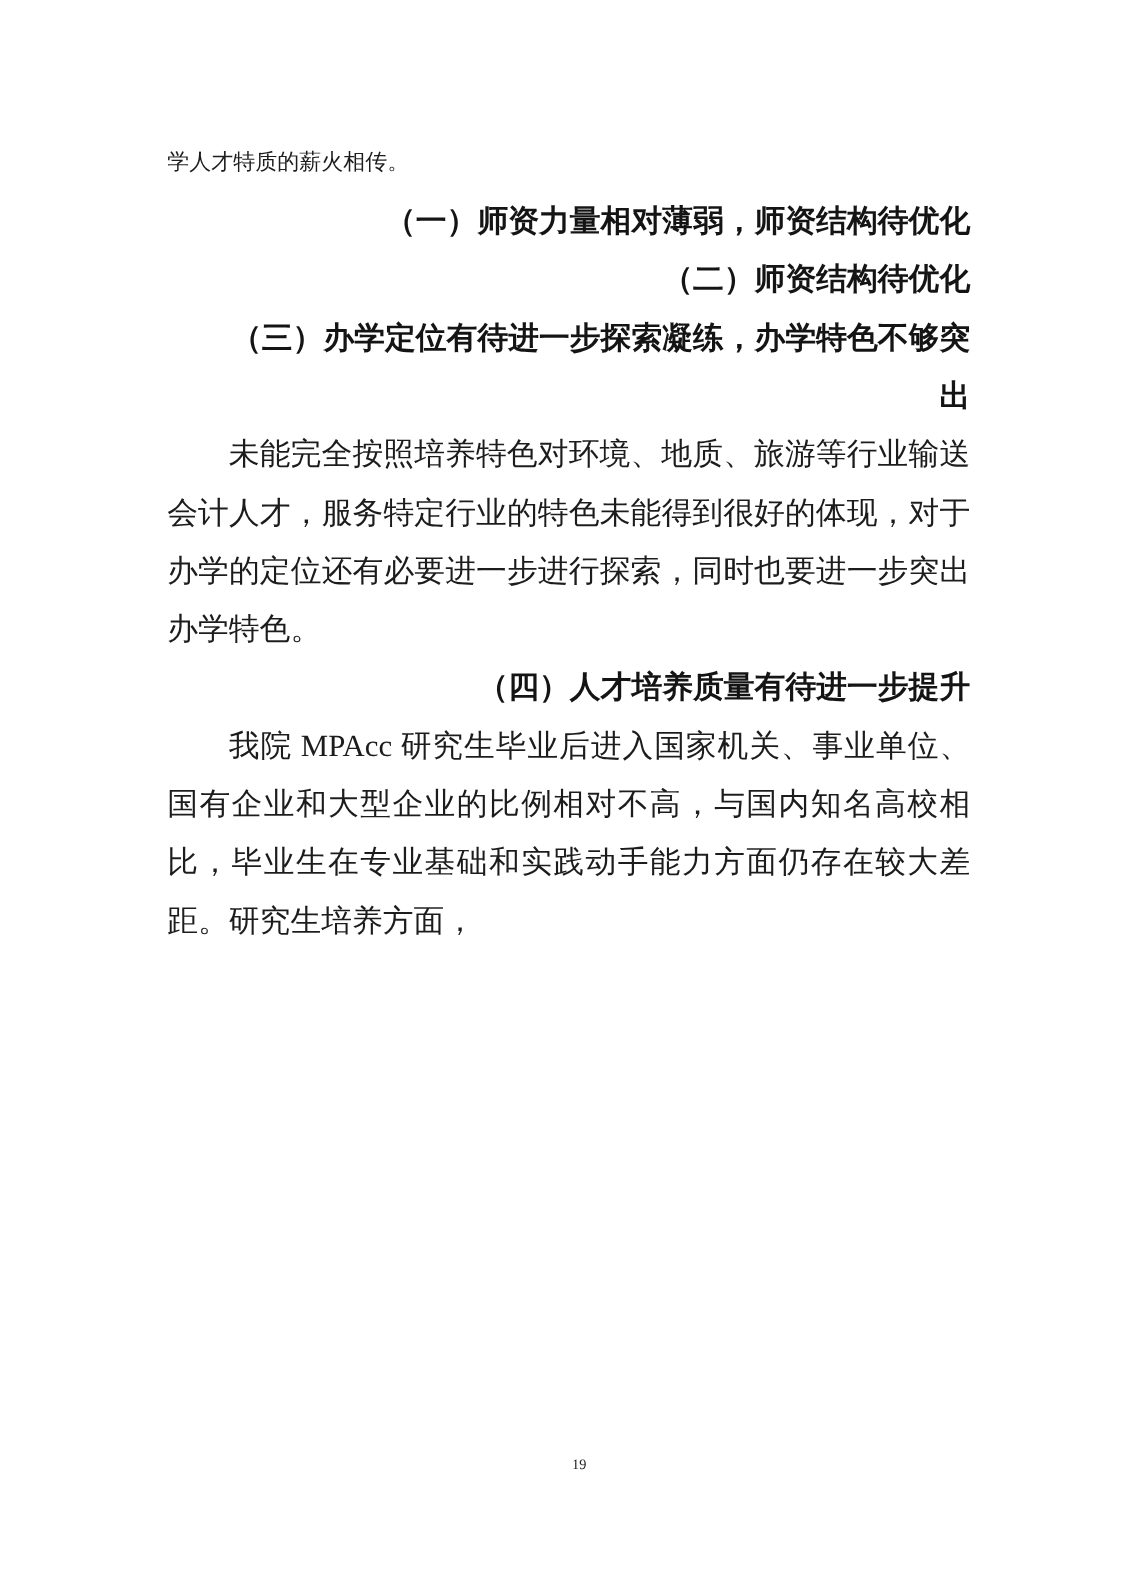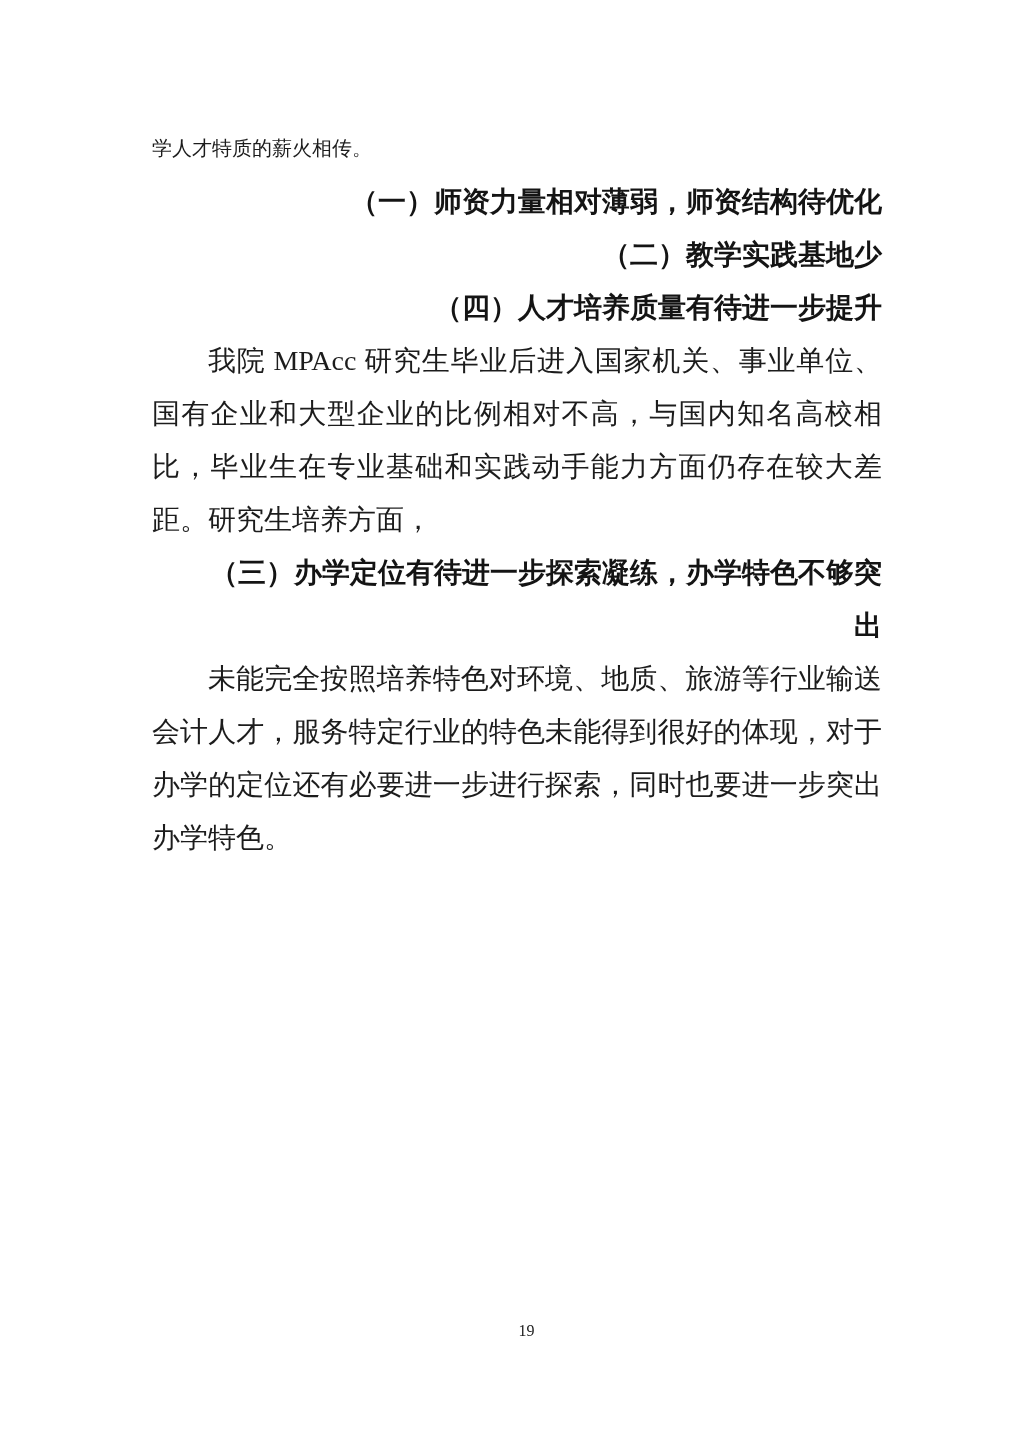--- a/index.html
+++ b/index.html
@@ -54,49 +54,49 @@
     text-indent: 2em;
     text-align: justify;
     text-justify: inter-ideograph;
   }
   .page-number {
     position: absolute;
     left: 0;
     right: 0;
     top: 1320px;
     text-align: center;
-    font-size: 16px;
+    font-size: 13px;
     line-height: 22px;
     color: #222222;
     padding-left: 29px;
   }
 </style>
 </head>
 <body>
 
 <div class="page">
   <div class="content">
 
     <p class="intro-line">学人才特质的薪火相传。</p>
 
 
     <div class="section">
       <h2 class="section-title">（一）师资力量相对薄弱，师资结构待优化</h2>
     </div>
 
     <div class="section">
-      <h2 class="section-title">（二）教学实践基地少</h2>
+      <h2 class="section-title">（二）师资结构待优化</h2>
+    </div>
+
+    <div class="section">
+      <h2 class="section-title">（三）办学定位有待进一步探索凝练，办学特色不够突出</h2>
+      <p class="section-body">未能完全按照培养特色对环境、地质、旅游等行业输送会计人才，服务特定行业的特色未能得到很好的体现，对于办学的定位还有必要进一步进行探索，同时也要进一步突出办学特色。</p>
     </div>
 
     <div class="section">
       <h2 class="section-title">（四）人才培养质量有待进一步提升</h2>
       <p class="section-body">我院 MPAcc 研究生毕业后进入国家机关、事业单位、国有企业和大型企业的比例相对不高，与国内知名高校相比，毕业生在专业基础和实践动手能力方面仍存在较大差距。研究生培养方面，</p>
-    </div>
-
-    <div class="section">
-      <h2 class="section-title">（三）办学定位有待进一步探索凝练，办学特色不够突出</h2>
-      <p class="section-body">未能完全按照培养特色对环境、地质、旅游等行业输送会计人才，服务特定行业的特色未能得到很好的体现，对于办学的定位还有必要进一步进行探索，同时也要进一步突出办学特色。</p>
     </div>
 
   </div>
 
   <div class="page-number">19</div>
 </div>
 
 </body></html>

